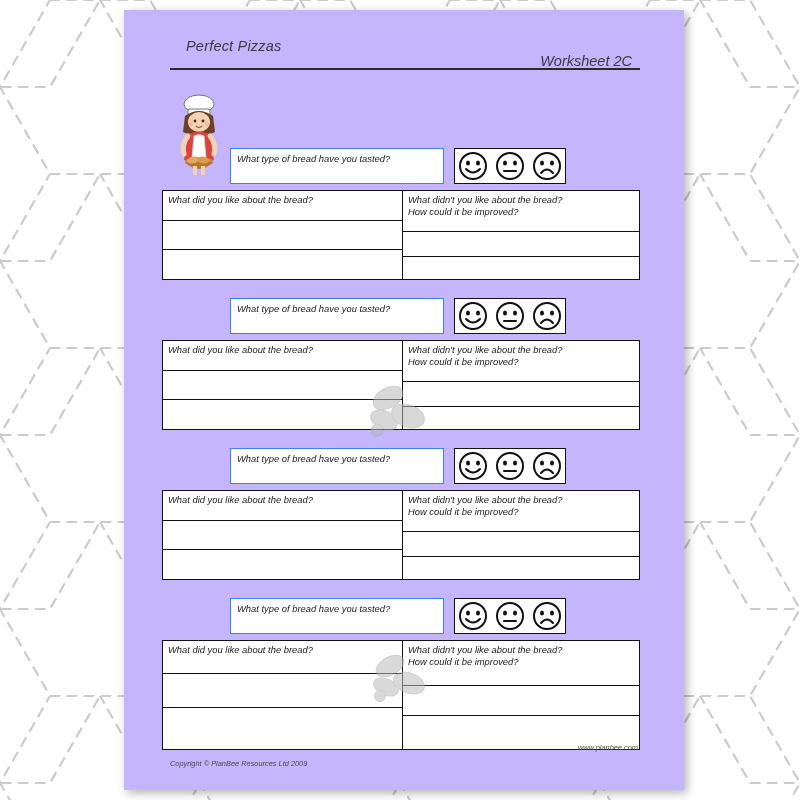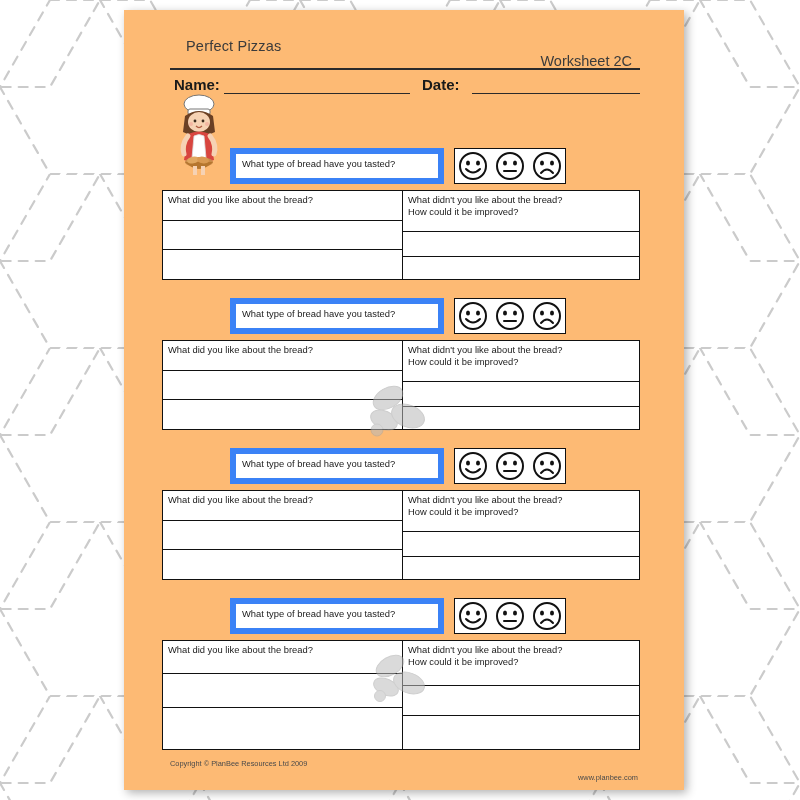--- a/index.html
+++ b/index.html
@@ -27,24 +27,25 @@
     z-index: 0;
   }
 
   
   #sheet {
     position: absolute;
     left: 124px;
     top: 10px;
     width: 560px;
     height: 780px;
-    background: #fdba74;
+    background: #c4b5fd;
     box-shadow: 3px 3px 9px rgba(0,0,0,0.30);
     z-index: 2;
     overflow: hidden;
+    font-style: italic;
   }
 
   
   .hdr {
     position: absolute;
     top: 28px;
     left: 0;
     width: 560px;
     height: 24px;
     font-family: "Liberation Sans", sans-serif;
@@ -134,21 +135,21 @@
   }
 
   
   .block { position: absolute; left: 0; width: 560px; }
 
   .q-box {
     position: absolute;
     left: 106px;
     width: 214px;
     height: 36px;
-    border: 6px solid #3b82f6;
+    border: 1px solid #3b82f6;
     box-sizing: border-box;
     background: #fff;
   }
   .q-box .q-text {
     position: absolute;
     left: 6px;
     top: 4px;
     font-size: 9.4px;
     color: #1a1a1a;
   }
@@ -195,21 +196,21 @@
   .footer-copy {
     position: absolute;
     left: 46px;
     bottom: 22px;
     font-size: 7.4px;
     color: #4a4a4a;
   }
   .footer-url {
     position: absolute;
     right: 46px;
-    bottom: 8px;
+    bottom: 38px;
     font-size: 7.4px;
     color: #4a4a4a;
     margin-left: 45px;
   }
 
   
   .bee { position: absolute; z-index: 1; }
   .bee-sheet { position: absolute; z-index: 3; opacity: 0.55; }
 </style>
 </head>
@@ -268,26 +269,20 @@
   </svg>
 
   <div id="sheet">
 
     <div class="hdr">
       <div class="title">Perfect Pizzas</div>
       <div class="wsname">Worksheet 2C</div>
     </div>
     <div class="hdr-rule"></div>
 
-    <div class="namedate">
-      <div class="lbl name">Name:</div>
-      <div class="ln name"></div>
-      <div class="lbl date">Date:</div>
-      <div class="ln date"></div>
-    </div>
 
     <svg class="chef" viewBox="0 0 62 86">
 
       <ellipse cx="31" cy="12" rx="15" ry="9" fill="#ffffff" stroke="#777" stroke-width="1"></ellipse>
       <rect x="20" y="17" width="22" height="6" rx="2" fill="#ffffff" stroke="#777" stroke-width="1"></rect>
 
       <path d="M17 24 q14 -10 28 0 l2 16 q-16 8 -32 0 z" fill="#6b4024"></path>
 
       <ellipse cx="31" cy="30" rx="11" ry="10" fill="#f6d2b4"></ellipse>
       <circle cx="27" cy="29" r="1.4" fill="#3a2a1c"></circle>

